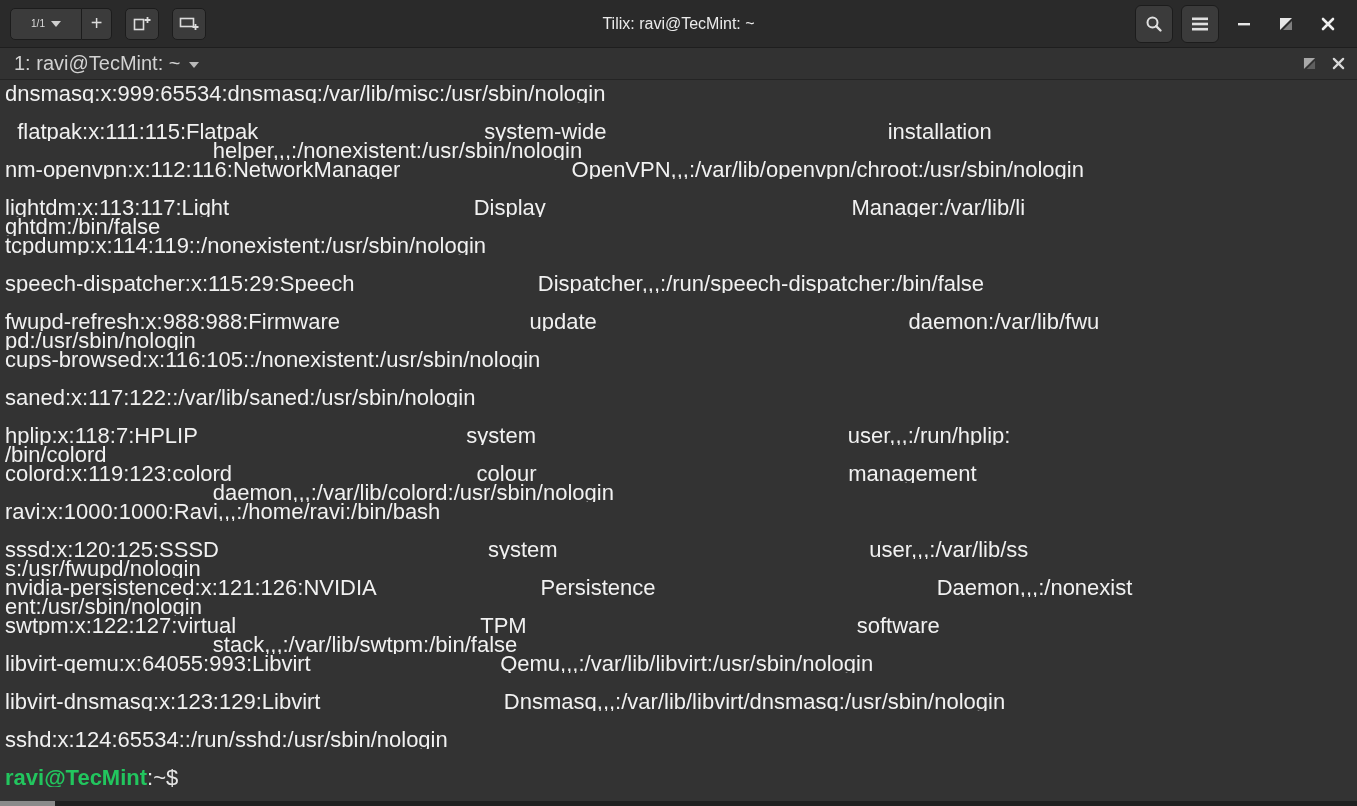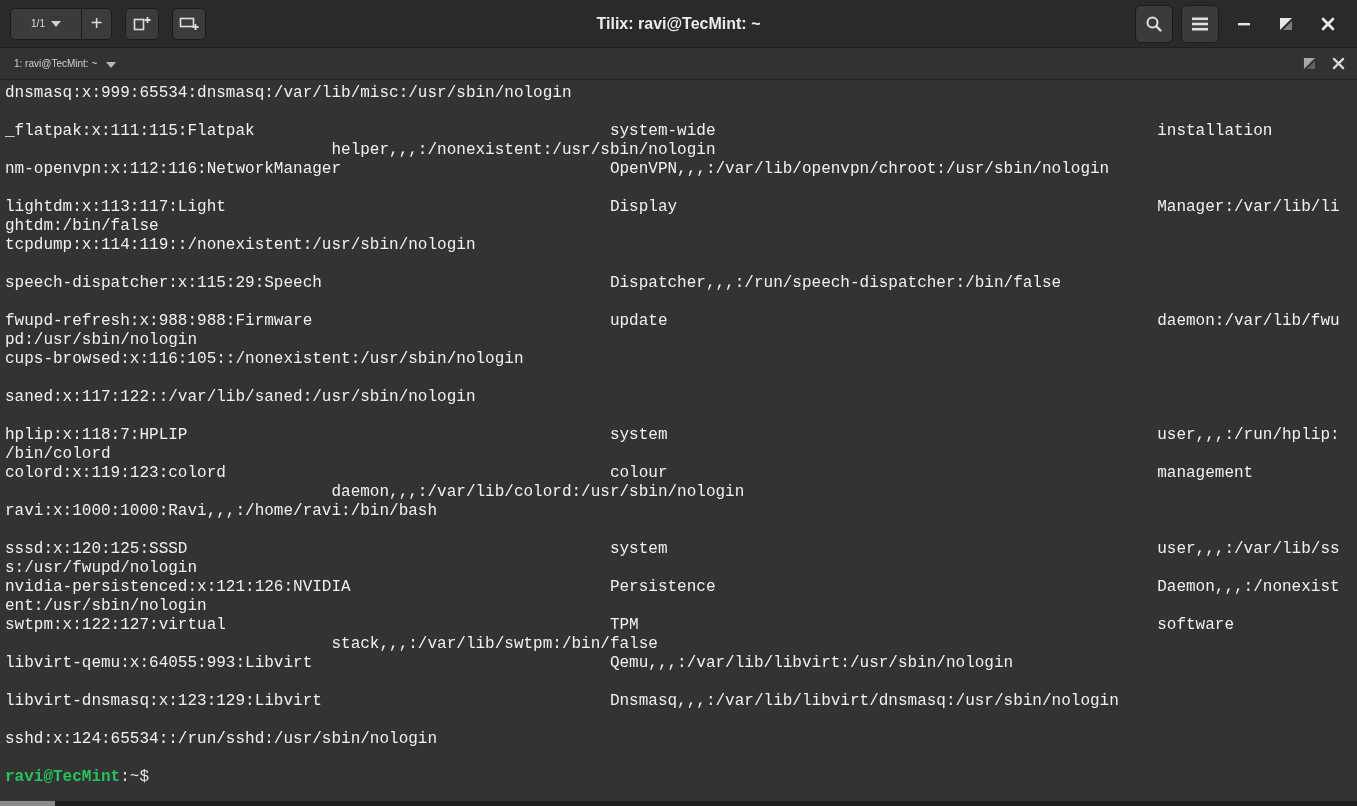--- a/index.html
+++ b/index.html
@@ -13,41 +13,41 @@
               border-bottom:1px solid #1e1e1e; display:flex; align-items:center; }
   .tb-left { display:flex; align-items:center; margin-left:10px; }
   .btn { background:#3b3b3b; border:1px solid #1c1c1c; color:#dcdcdc;
          height:32px; display:flex; align-items:center; justify-content:center; }
   .session-btn { width:72px; border-radius:5px 0 0 5px; font-size:10px; gap:6px; }
   .plus-btn { width:30px; border-radius:0 5px 5px 0; border-left:none; font-size:20px; }
   .icon-btn { width:34px; border-radius:5px; margin-left:13px; }
   .caret { display:inline-block; width:0; height:0; border-left:5px solid transparent;
            border-right:5px solid transparent; border-top:6px solid #cfcfcf; }
   .tb-title { position:absolute; left:0; right:0; text-align:center; color:#ebebeb;
-              font-weight:bold; font-size:16px; pointer-events:none; }
+              font-weight:normal; font-size:16px; pointer-events:none; }
   .tb-right { position:absolute; right:12px; top:0; height:48px; display:flex;
               align-items:center; gap:8px; }
   .round-btn { width:38px; height:38px; border-radius:6px; background:#3b3b3b;
                border:1px solid #1c1c1c; display:flex; align-items:center; justify-content:center; }
   .winctl { width:34px; height:38px; display:flex; align-items:center; justify-content:center; }
 
   
   .tabbar { position:relative; height:32px; background:#323232;
             border-bottom:1px solid #242424; display:flex; align-items:center; }
   .tab-title-wrap { display:flex; align-items:center; gap:9px; margin-left:14px;
-                    color:#d2d2d2; font-size:10px; }
+                    color:#d2d2d2; font-size:20px; }
   .tab-caret { display:inline-block; width:0; height:0; border-left:5px solid transparent;
                border-right:5px solid transparent; border-top:6px solid #b9b9b9; margin-top:2px; }
   .tabbar-right { position:absolute; right:12px; display:flex; align-items:center; gap:16px; }
 
   
   .terminal { position:relative; height:726px; background:#333333;
               padding:4px 0 0 5px; cursor:text; }
-  .trow { height:19px; line-height:19px; font-family:Liberation Mono, monospace;
-          font-size:16px; color:#f1f1f1; white-space:pre; overflow:hidden; }
+  .trow { height:19px; line-height:19px; font-family:Liberation Sans, sans-serif;
+          font-size:22px; color:#f1f1f1; white-space:pre; overflow:hidden; }
   .prompt-user { color:#22c55e; font-weight:bold; }
   .prompt-rest { color:#e6e6e6; }
 
   .bottom-edge { position:absolute; left:0; bottom:0; width:1357px; height:5px;
                  background:#202020; }
   .resize-grip { position:absolute; left:0; bottom:0; width:55px; height:5px;
                  background:#8a8a8a; }
 
   svg { display:block; }
 </style>

